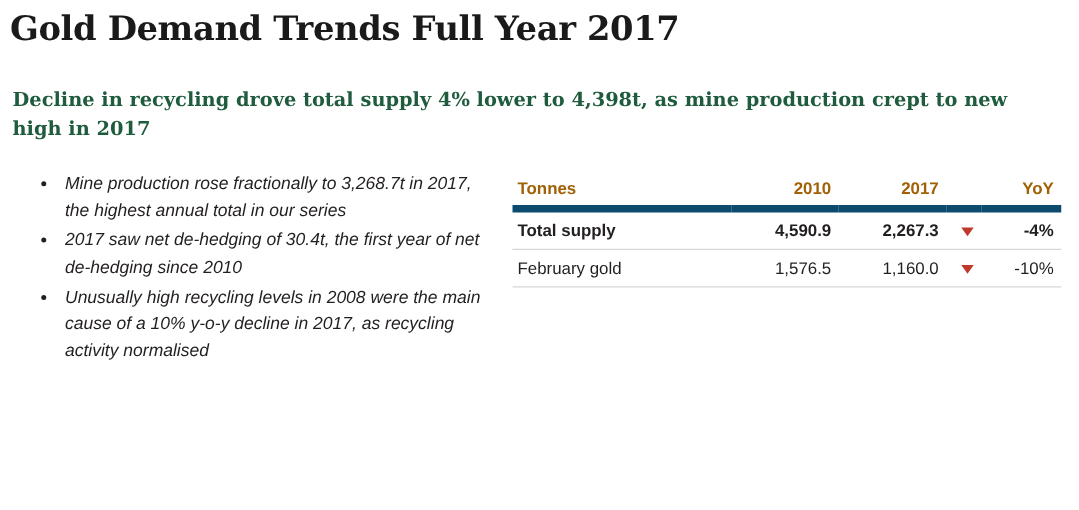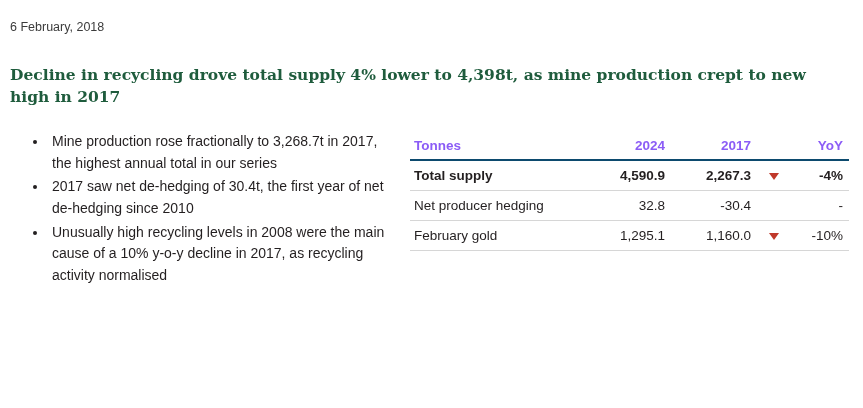--- a/index.html
+++ b/index.html
@@ -61,20 +61,21 @@
     width: 400px;
     margin: 0;
     padding: 0 0 0 28px;
     box-sizing: border-box;
     flex: none;
   }
   .bullets ul {
     margin: 0;
     padding-left: 20px;
     list-style-type: disc;
+    font-style: italic;
   }
   .bullets li {
     font-size: 14px;
     line-height: 1.55;
     color: #231f20;
     margin-bottom: 2px;
     padding-left: 4px;
   }
   .table-wrap {
     flex: 1;
@@ -91,22 +92,22 @@
     padding: 7px 6px 7px 6px;
     text-align: right;
     white-space: nowrap;
   }
   table.data th.lbl, table.data td.lbl {
     text-align: left;
     padding-left: 4px;
   }
   table.data thead th {
     font-weight: bold;
-    color: #8b5cf6;
-    border-bottom: 2px solid #0c4a6e;
+    color: #a16207;
+    border-bottom: 6px solid #0c4a6e;
     padding-bottom: 6px;
   }
   table.data tbody tr {
     border-bottom: 1px solid #d6d6d6;
   }
   table.data tbody tr.total td {
     font-weight: bold;
     margin-top: 24px;
   }
   td.arrow {
@@ -131,65 +132,58 @@
     width: 52px;
     padding-right: 6px;
   }
   .col-year { width: 74px; }
 </style>
 </head>
 <body>
 
 <div class="page">
 
+  <h1 class="title">Gold Demand Trends Full Year 2017</h1>
 
-  <div class="date">6 February, 2018</div>
 
 
   <p class="lede">Decline in recycling drove total supply 4% lower to 4,398t, as mine production crept to new high in 2017</p>
 
   <div class="content">
 
     <div class="bullets">
       <ul>
         <li>Mine production rose fractionally to 3,268.7t in 2017, the highest annual total in our series</li>
         <li>2017 saw net de-hedging of 30.4t, the first year of net de-hedging since 2010</li>
         <li>Unusually high recycling levels in 2008 were the main cause of a 10% y-o-y decline in 2017, as recycling activity normalised</li>
       </ul>
     </div>
 
     <div class="table-wrap">
       <table class="data">
         <thead>
           <tr>
             <th class="lbl">Tonnes</th>
-            <th class="col-year">2024</th>
+            <th class="col-year">2010</th>
             <th class="col-year">2017</th>
             <th></th>
             <th class="yoy">YoY</th>
           </tr>
         </thead>
         <tbody>
           <tr class="total">
             <td class="lbl">Total supply</td>
             <td>4,590.9</td>
             <td>2,267.3</td>
             <td class="arrow"><span class="tri down"></span></td>
             <td class="yoy">-4%</td>
           </tr>
           <tr>
-            <td class="lbl">Net producer hedging</td>
-            <td>32.8</td>
-            <td>-30.4</td>
-            <td class="arrow"></td>
-            <td class="yoy">-</td>
-          </tr>
-          <tr>
             <td class="lbl">February gold</td>
-            <td>1,295.1</td>
+            <td>1,576.5</td>
             <td>1,160.0</td>
             <td class="arrow"><span class="tri down"></span></td>
             <td class="yoy">-10%</td>
           </tr>
         </tbody>
       </table>
     </div>
 
   </div>
 </div>

